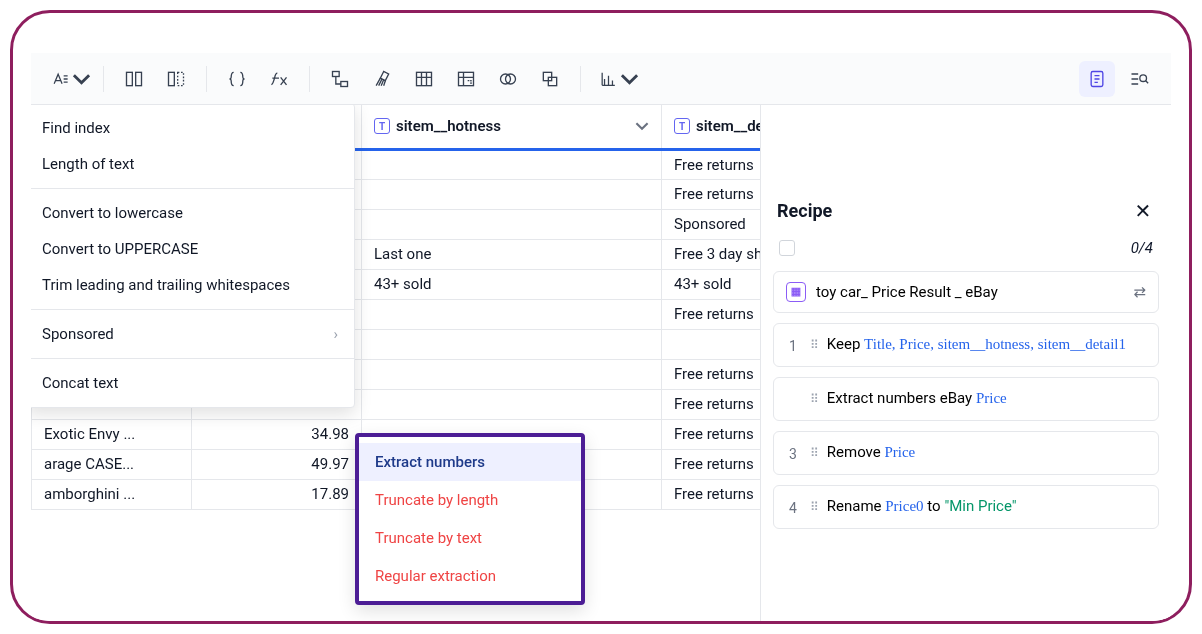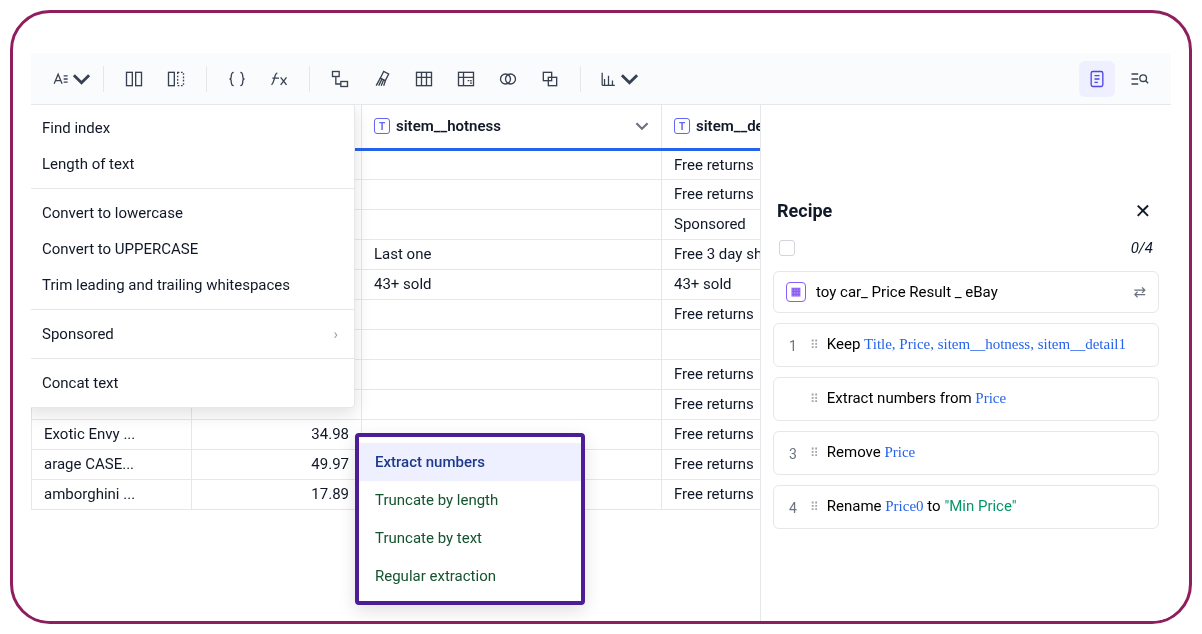--- a/index.html
+++ b/index.html
@@ -28,21 +28,21 @@
   .th-chev { margin-left: auto; color: #6b7280; }
   tbody td { border: 1px solid #e5e7eb; height: 30px; font-size: 15px; color: #111827; padding: 0 12px; white-space: nowrap; overflow: hidden; text-overflow: ellipsis; }
   tbody td.num { text-align: right; }
   tbody tr:first-child td { border-top: none; }
   
   .dropdown-menu { position: absolute; top: -2px; left: -6px; width: 330px; background: #fff; border: 1px solid #e5e7eb; border-radius: 4px; box-shadow: 0 6px 18px rgba(0,0,0,0.12); padding: 6px 0; z-index: 20; font-size: 15px; }
   .dd-item { padding: 9px 16px; color: #111827; cursor: pointer; display: flex; align-items: center; }
   .dd-sep { height: 1px; background: #e5e7eb; margin: 6px 0; }
   .dd-sub { margin-left: auto; color: #9ca3af; }
   .submenu { position: absolute; top: 328px; left: 324px; width: 230px; background: #fff; border: 4px solid #4c1d95; border-radius: 4px; box-shadow: 0 6px 18px rgba(0,0,0,0.12); padding: 6px 0; z-index: 21; font-size: 15px; }
-  .sm-item { padding: 10px 16px; color: #14532d; cursor: pointer; }
+  .sm-item { padding: 10px 16px; color: #ef4444; cursor: pointer; }
   .sm-item.active { background: #eef0ff; color: #1e3a8a; font-weight: 500; }
   
   .recipe { width: 410px; background: #fff; display: flex; flex-direction: column; justify-content: center; }
   .recipe-head { display: flex; align-items: center; padding: 14px 16px 12px; }
   .recipe-title { font-size: 18px; font-weight: 700; color: #111827; }
   .recipe-close { margin-left: auto; font-size: 20px; color: #111827; cursor: pointer; width: 24px; text-align: center; }
   .recipe-count-row { display: flex; align-items: center; padding: 4px 18px 14px 18px; font-size: 15px; color: #0f172a; font-style: italic; }
   .chk { width: 16px; height: 16px; border: 1.5px solid #d1d5db; border-radius: 3px; }
   .recipe-count { margin-left: auto; }
   .recipe-scroll { padding: 0 12px 12px 12px; display: flex; flex-direction: column; gap: 10px; }
@@ -310,21 +310,21 @@
         </div>
         <div id="steps-container" style="display: flex; flex-direction: column; gap: 10px;">
               <div class="step">
                 <span class="step-num">1</span>
                 <span class="step-handle">⠿</span>
                 <span><span>Keep </span><span class="tok-blue">Title, Price, sitem__hotness, sitem__detail1</span></span>
               </div>
               <div class="step">
                 <span class="step-num"></span>
                 <span class="step-handle">⠿</span>
-                <span><span>Extract numbers from </span><span class="tok-blue">Price</span></span>
+                <span><span>Extract numbers eBay </span><span class="tok-blue">Price</span></span>
               </div>
               <div class="step">
                 <span class="step-num">3</span>
                 <span class="step-handle">⠿</span>
                 <span><span>Remove </span><span class="tok-blue">Price</span></span>
               </div>
               <div class="step">
                 <span class="step-num">4</span>
                 <span class="step-handle">⠿</span>
                 <span><span>Rename  </span><span class="tok-blue">Price0</span><span> to </span><span class="tok-green">"Min Price"</span></span>

